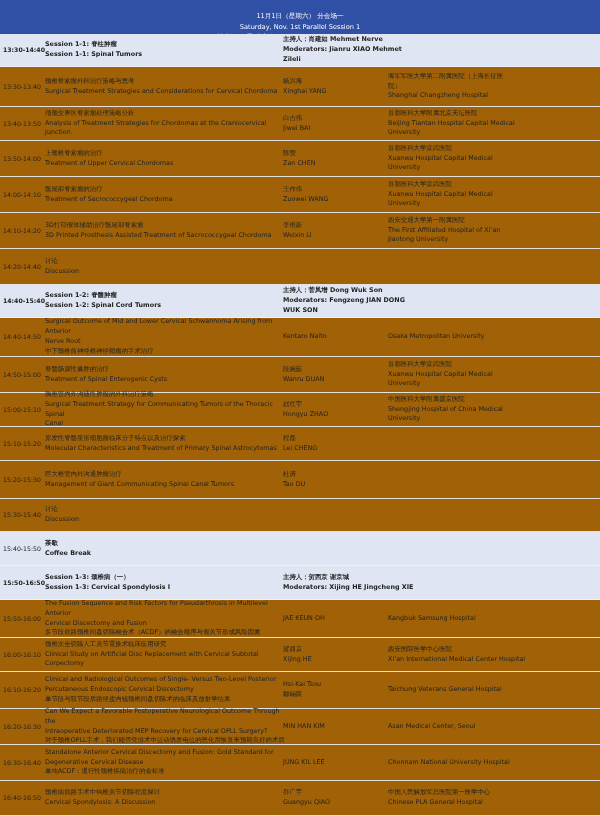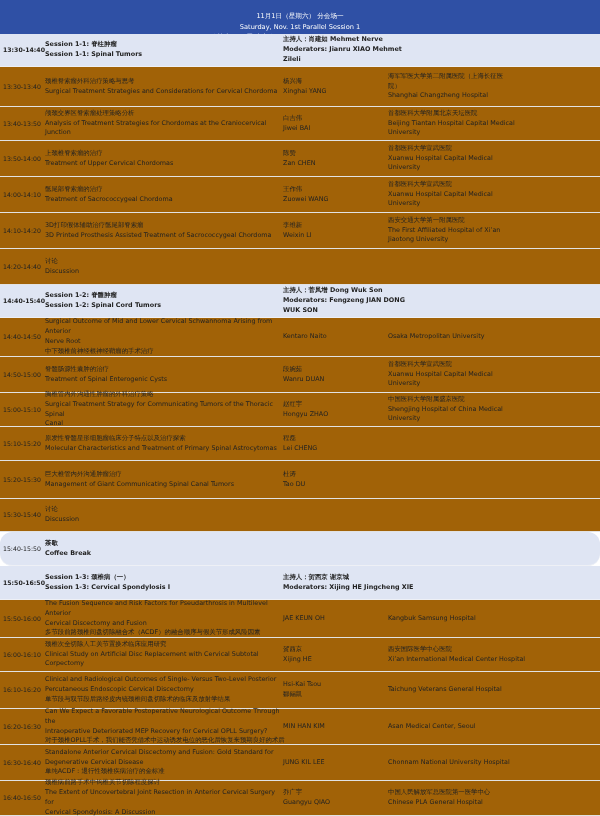--- a/index.html
+++ b/index.html
@@ -223,21 +223,21 @@
     </div>
     <div class="row talk" style="height: 33px;">
       <div class="cell time">15:30-15:40</div>
       <div class="cell title">
         <div class="cn">讨论</div>
         <div class="en">Discussion</div>
       </div>
       <div class="cell speaker"></div>
       <div class="cell inst"></div>
     </div>
-    <div class="row break" style="height: 34px; border-radius: 12px;">
+    <div class="row break" style="height: 34px;">
       <div class="cell time">15:40-15:50</div>
       <div class="cell title">
         <div class="cn">茶歇</div>
         <div class="en">Coffee Break</div>
       </div>
       <div class="cell speaker"></div>
       <div class="cell inst"></div>
     </div>
     <div class="row session" style="height: 34px;">
       <div class="cell time">15:50-16:50</div>
@@ -320,21 +320,20 @@
         <div class="en">Chonnam National University Hospital</div>
       </div>
       <div class="cell speaker">
         <div class="en">JUNG KIL LEE</div>
       </div>
     </div>
     <div class="row talk" style="height: 35px;">
       <div class="cell time">16:40-16:50</div>
       <div class="cell title">
         <div class="cn">颈椎病前路手术中钩椎关节切除程度探讨</div>
-        <div class="en">The Extent of Uncovertebral Joint Resection in Anterior Cervical Surgery for</div>
         <div class="en">Cervical Spondylosis: A Discussion</div>
       </div>
       <div class="cell speaker">
         <div class="cn">乔广宇</div>
         <div class="en">Guangyu QIAO</div>
       </div>
       <div class="cell inst">
         <div class="cn">中国人民解放军总医院第一医学中心</div>
         <div class="en">Chinese PLA General Hospital</div>
       </div>

